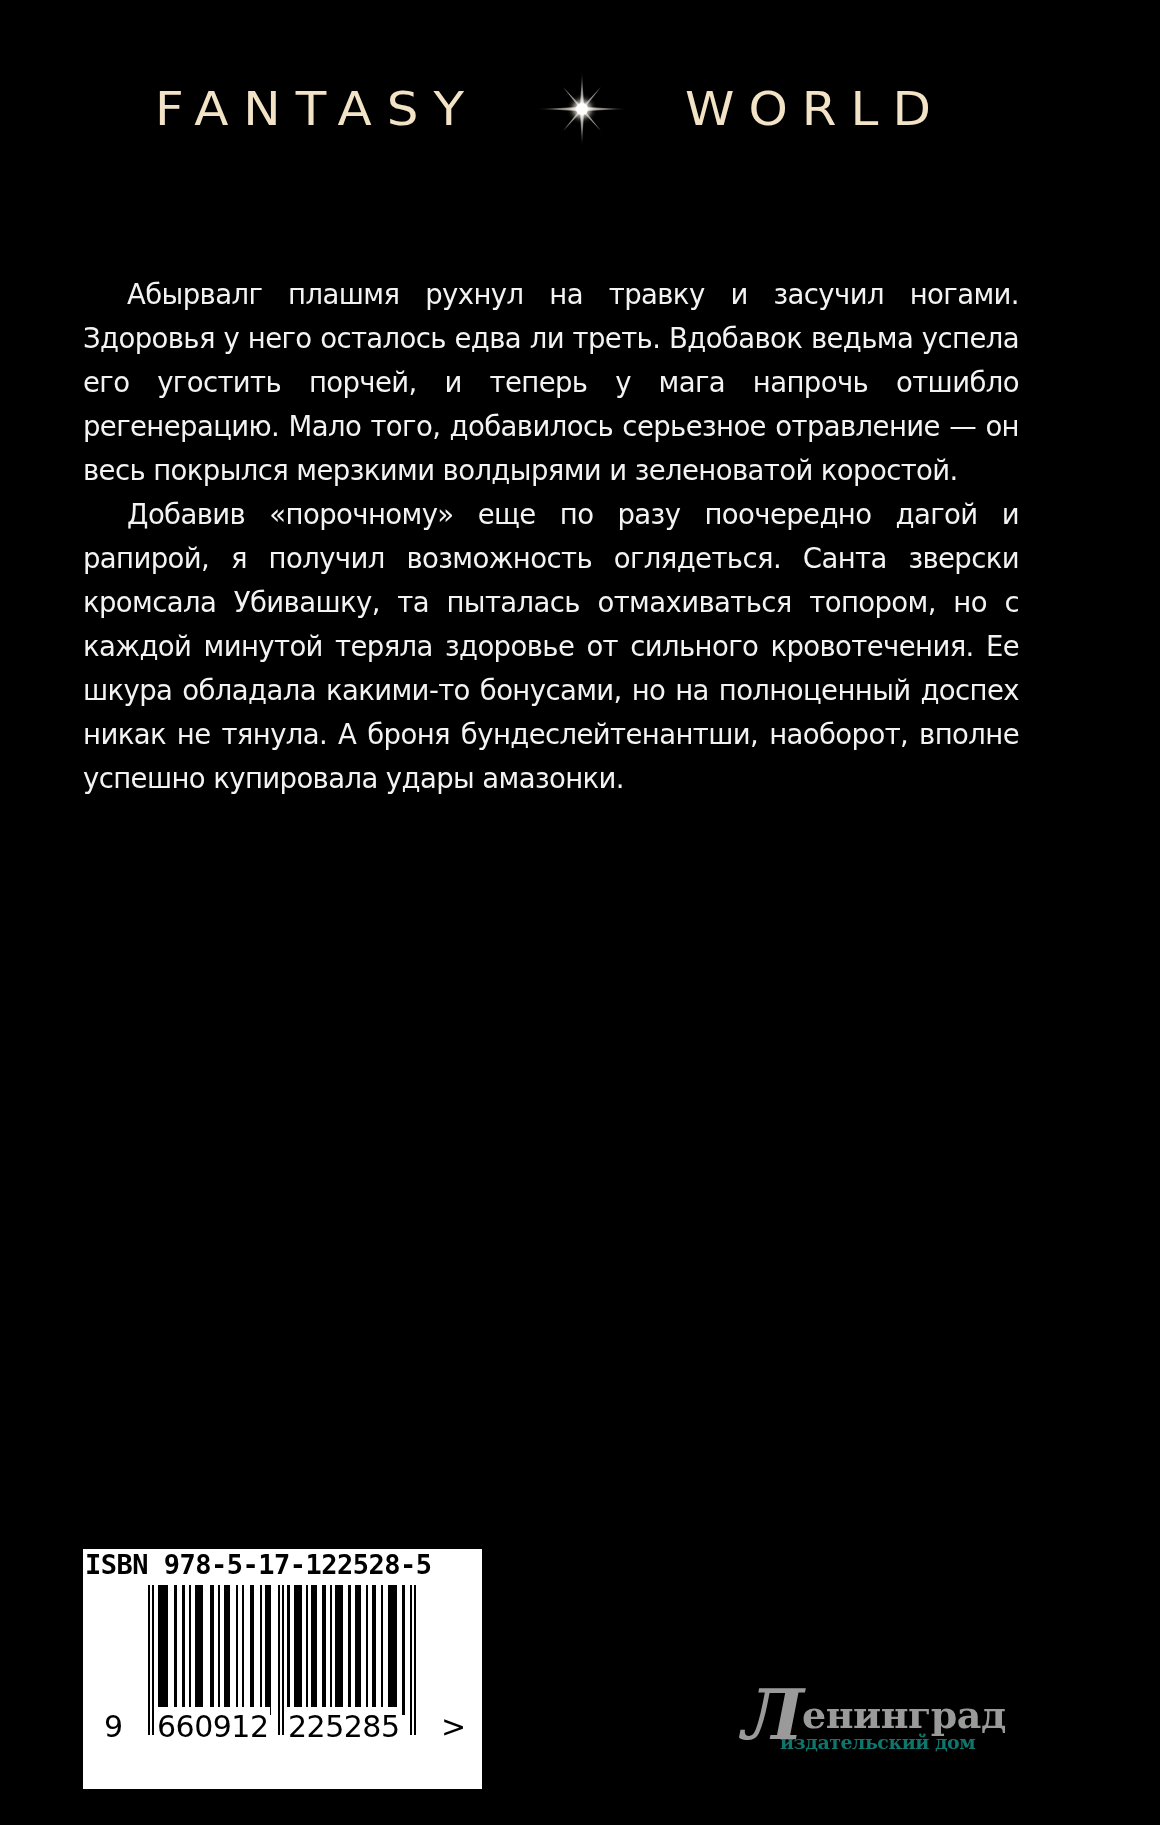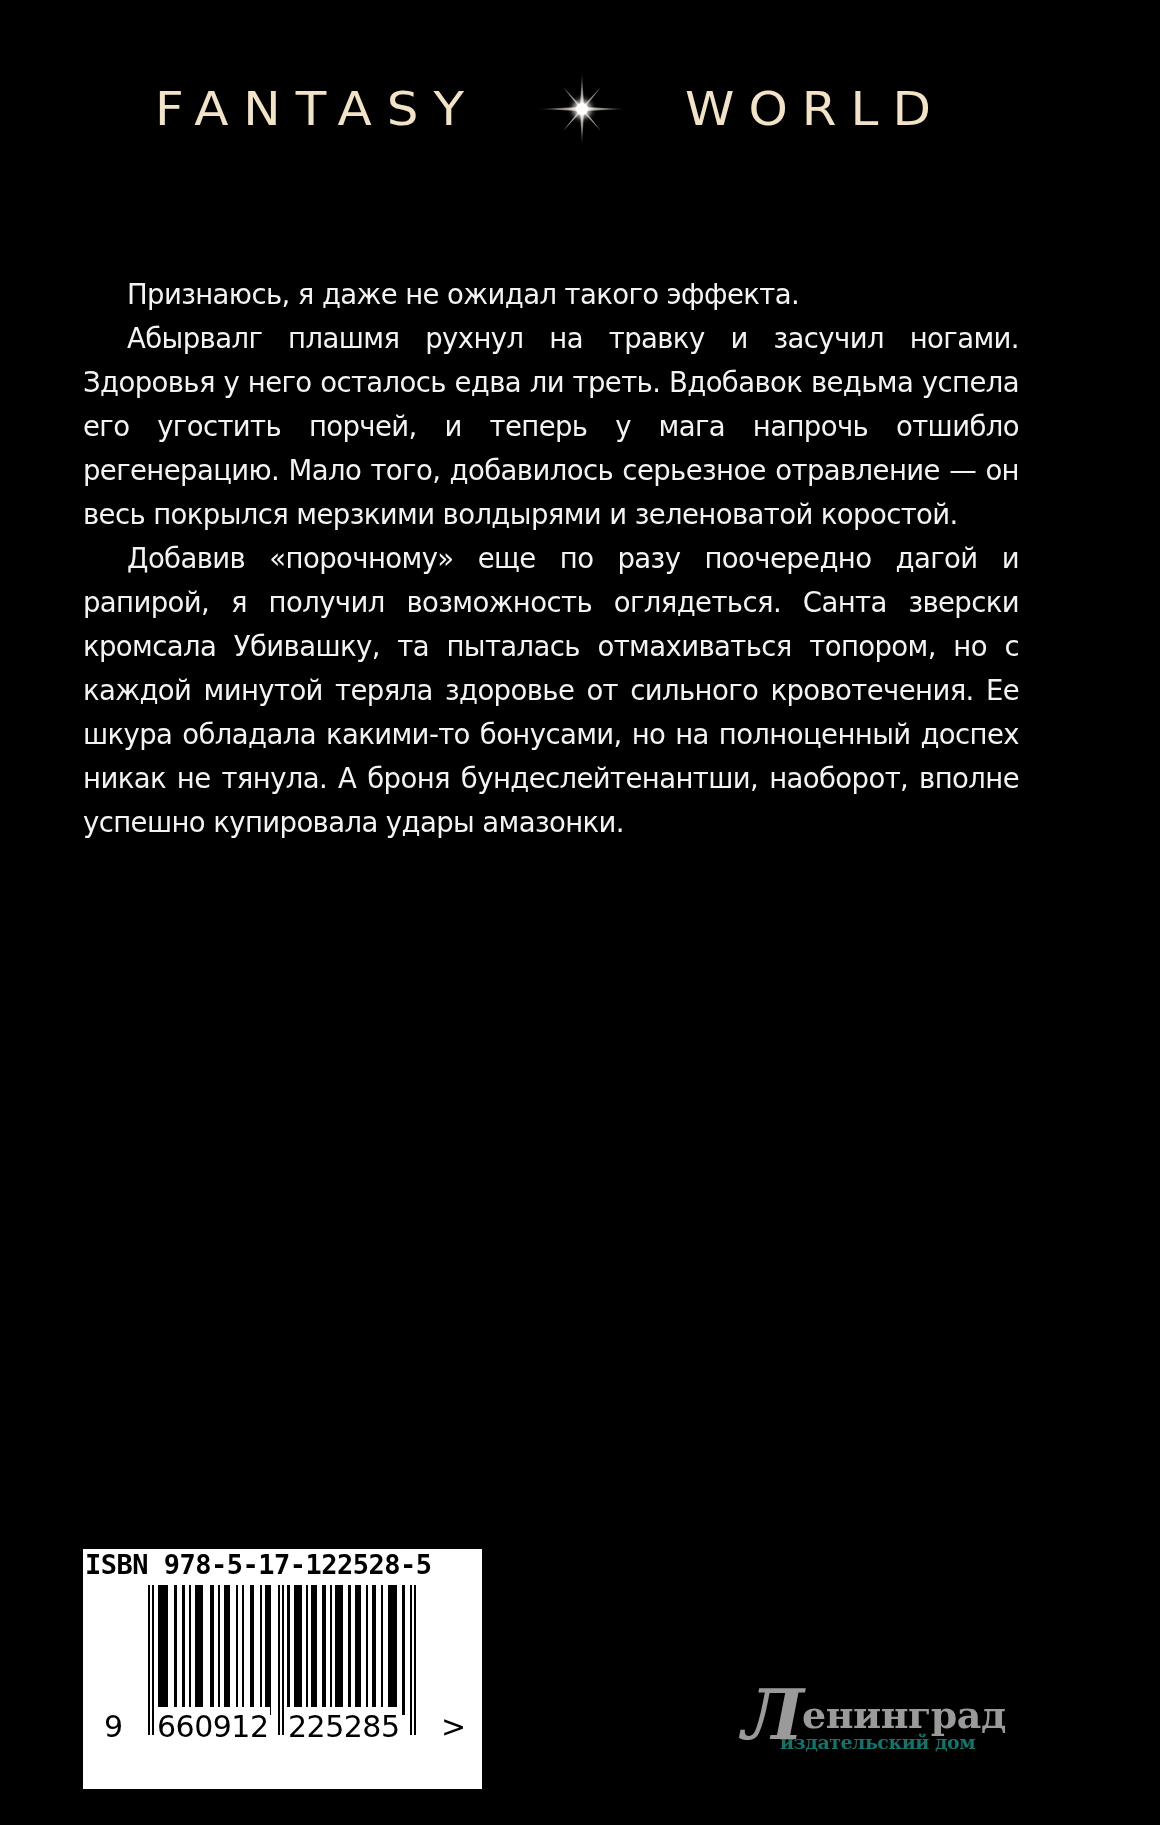--- a/index.html
+++ b/index.html
@@ -149,21 +149,20 @@
       <polygon points="45,2 47,40 45,78 43,40" fill="url(#vray)"></polygon>
       <polygon points="26,18 46,39 64,62 44,41" fill="#ffffff" opacity="0.55"></polygon>
       <polygon points="64,18 46,41 26,62 44,39" fill="#ffffff" opacity="0.55"></polygon>
       <circle cx="45" cy="40" r="6" fill="#ffffff"></circle>
     </svg>
   </span>
   <span class="series-word">WORLD</span>
 </div>
 
 <div class="body-text">
-  <p>Признаюсь, я даже не ожидал такого эффекта.</p>
   <p>Абырвалг плашмя рухнул на травку и засучил ногами. Здоровья у него осталось едва ли треть. Вдобавок ведьма успела его угостить порчей, и теперь у мага напрочь отшибло регенерацию. Мало того, добавилось серьезное отравление — он весь покрылся мерзкими волдырями и зеленоватой коростой.</p>
   <p>Добавив «порочному» еще по разу поочередно дагой и рапирой, я получил возможность оглядеться. Санта зверски кромсала Убивашку, та пыталась отмахиваться топором, но с каждой минутой теряла здоровье от сильного кровотечения. Ее шкура обладала какими-то бонусами, но на полноценный доспех никак не тянула. А броня бундеслейтенантши, наоборот, вполне успешно купировала удары амазонки.</p>
 </div>
 
 <div class="barcode-box">
   <div class="isbn-text">ISBN 978-5-17-122528-5</div>
   <svg class="bars" width="280" height="150" viewBox="0 0 280 150">
     <g fill="#000">
       <rect x="0" y="0" width="2" height="150"></rect>
       <rect x="4" y="0" width="2" height="150"></rect>

